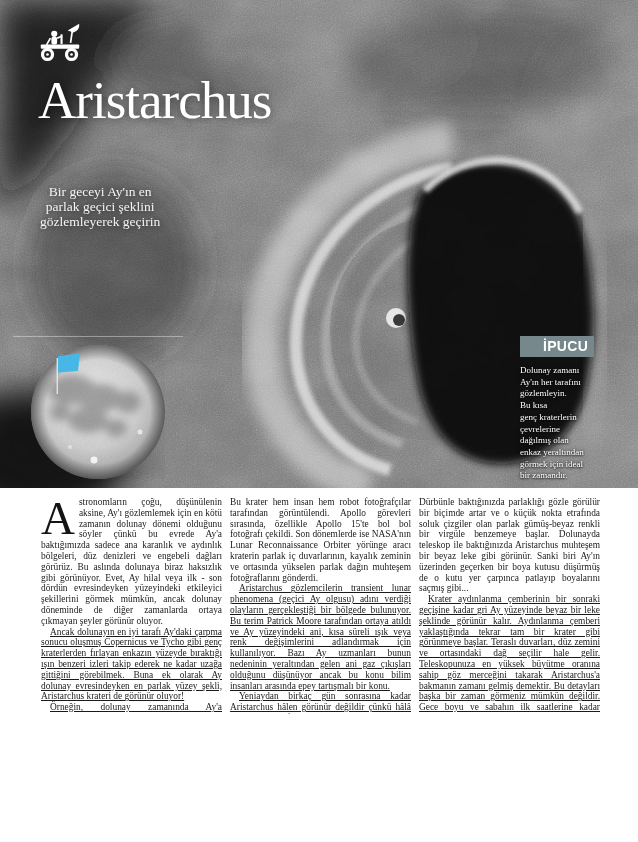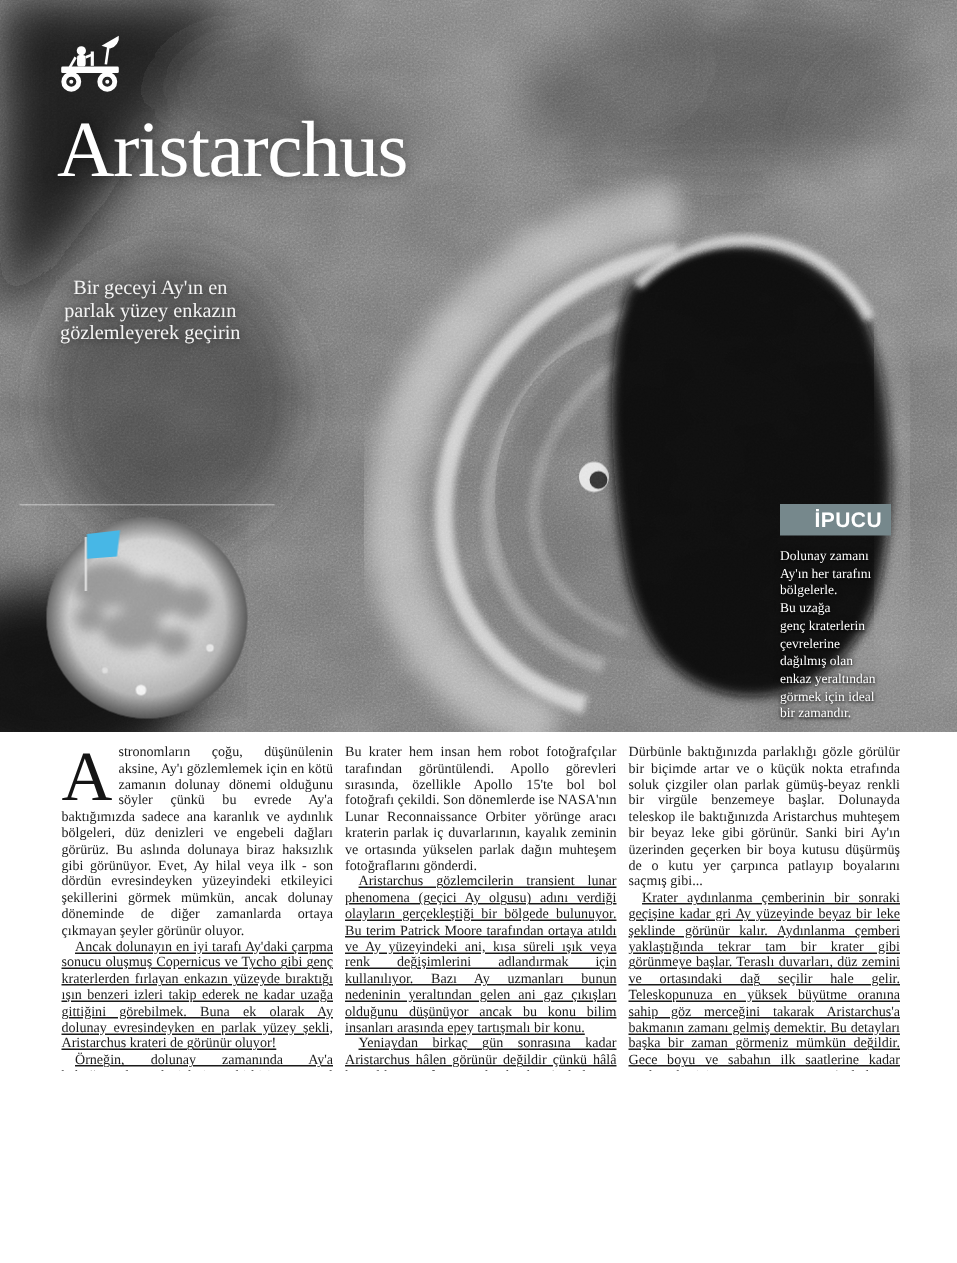--- a/index.html
+++ b/index.html
@@ -159,31 +159,31 @@
         <circle cx="12" cy="34" r="1.4" stroke="none"></circle>
         <circle cx="37" cy="34" r="1.4" stroke="none"></circle>
       </g>
     </svg>
 
     <h1 class="hero-title" style="margin:0;font-weight:400;">
       <div>Aristarchus</div>
     </h1>
     <div class="hero-sub">
       <div>Bir geceyi Ay'ın en</div>
-      <div>parlak yüzey enkazın</div>
+      <div>parlak geçici şeklini</div>
       <div>gözlemleyerek geçirin</div>
     </div>
 
     <div class="tip">
       <span class="tip-label">İPUCU</span>
       <div class="tip-body">
         <div>Dolunay zamanı</div>
         <div>Ay'ın her tarafını</div>
-        <div>bölgelerle.</div>
-        <div>Bu uzağa</div>
+        <div>gözlemleyin.</div>
+        <div>Bu kısa</div>
         <div>genç kraterlerin</div>
         <div>çevrelerine</div>
         <div>dağılmış olan</div>
         <div>enkaz yeraltından</div>
         <div>görmek için ideal</div>
         <div>bir zamandır.</div>
       </div>
     </div>
   </div>
 

